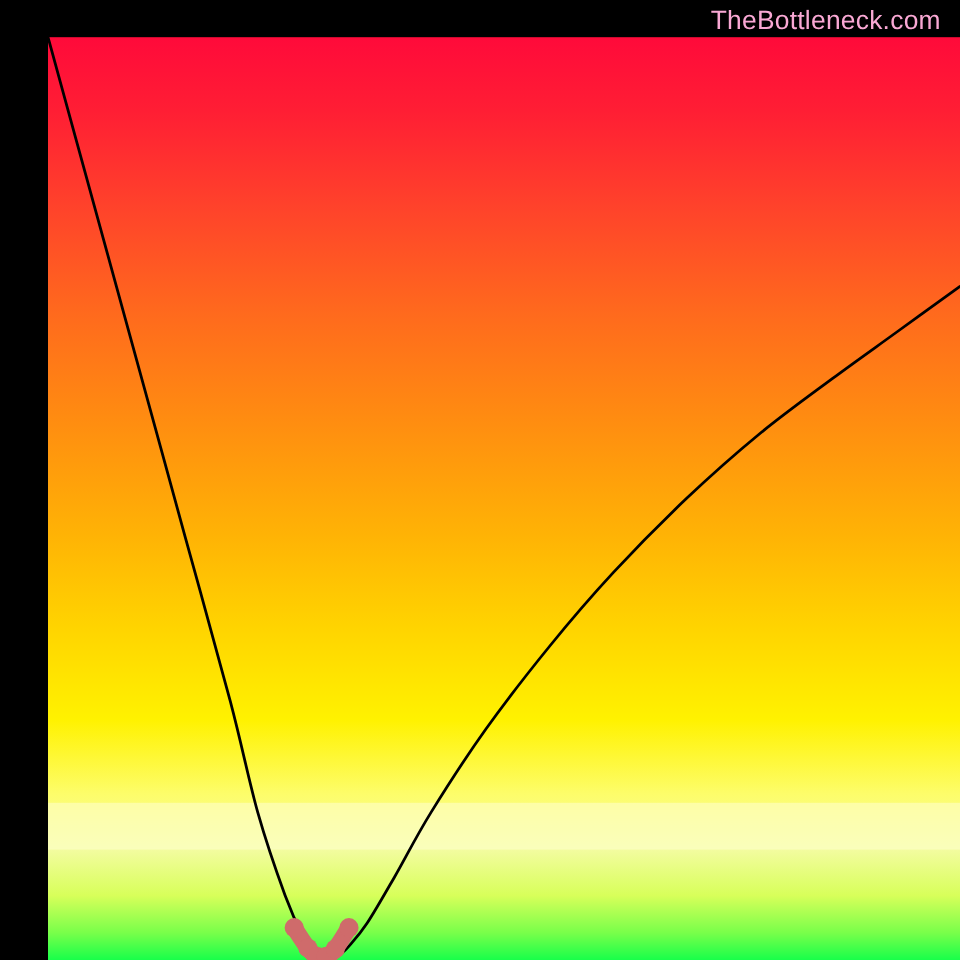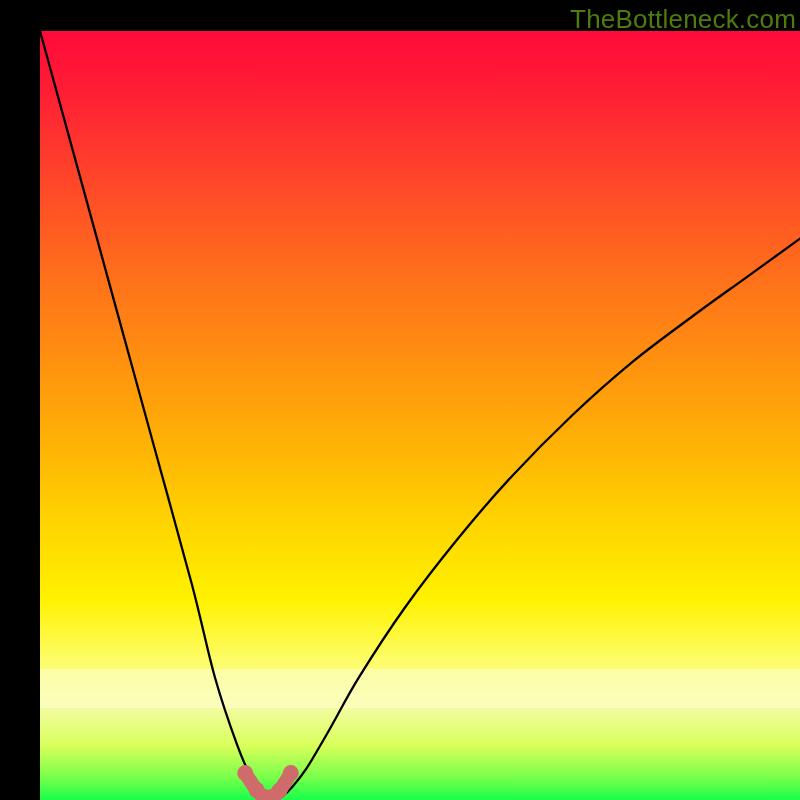--- a/index.html
+++ b/index.html
@@ -51,23 +51,23 @@
     top: calc(31px + 0.83 * 769px);
     height: calc(0.05 * 769px);
     background: rgba(255,255,210,0.55);
     mix-blend-mode: normal;
     pointer-events: none;
   }
   
   .watermark {
     position: absolute;
     top: 4px;
-    right: 4px;
-    color: #4d7c0f;
-    font-size: 26px;
+    right: 16px;
+    color: #f9a8d4;
+    font-size: 22px;
     letter-spacing: 0.2px;
     font-weight: 400;
     user-select: none;
   }
   svg.curve {
     position: absolute;
     left: 40px;
     top: 31px;
     width: 760px;
     height: 769px;

